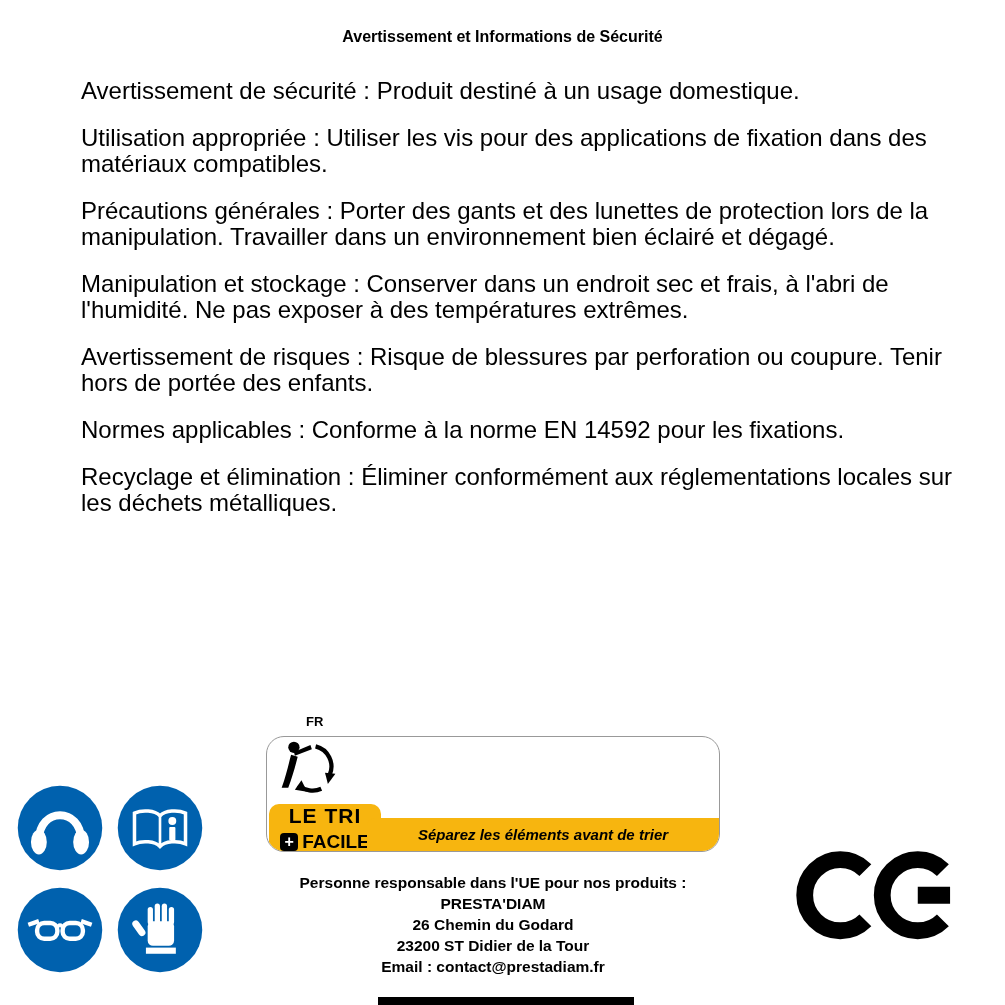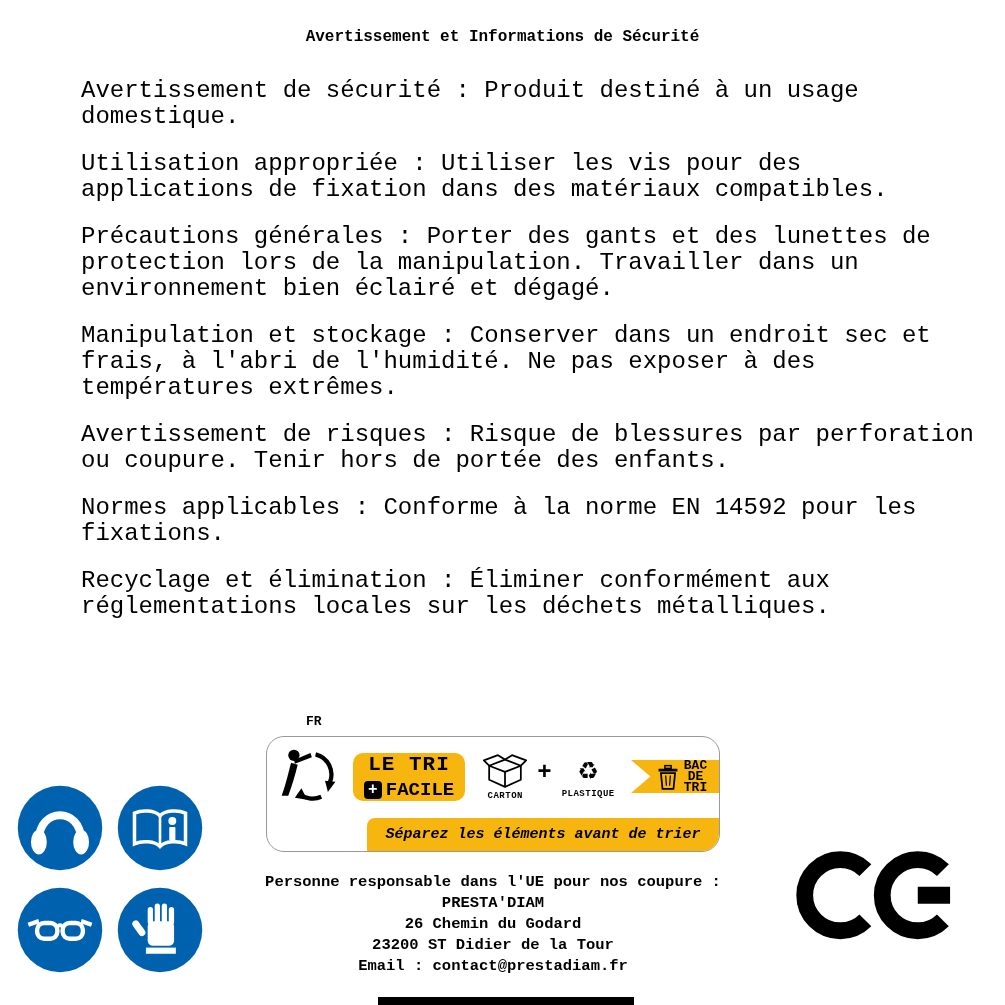--- a/index.html
+++ b/index.html
@@ -1,18 +1,18 @@
 <!DOCTYPE html>
 <html style="--yellow: #F7B50F; --blue: #0061AE; --black: #000000;"><head>
 <meta charset="utf-8">
 <style>
   html,body{margin:0;padding:0;background:#fff;}
   .page{
     position:relative;width:1005px;height:1005px;background:#fff;overflow:hidden;
-    font-family:Liberation Mono, monospace;color:#000;
+    font-family:Liberation Sans, sans-serif;color:#000;
   }
   .title{
     position:absolute;top:28px;left:0;width:100%;text-align:center;
     font-size:16px;font-weight:bold;margin:0;
   }
   .body-text{
     position:absolute;top:78px;left:81px;width:905px;
     font-size:24px;line-height:26px;
   }
   .body-text p{margin:0 0 21px 0;}
@@ -25,21 +25,21 @@
   .picto{width:88px;height:88px;display:block;}
   .picto-bg{fill:var(--blue,#0061AE);}
 
   
   .fr-label{position:absolute;left:268px;top:714px;font-size:13px;font-weight:bold;margin-left:38px;}
   .capsule{
     position:absolute;left:266px;top:736px;width:454px;height:116px;
     border:1.5px solid #999;border-radius:18px;background:#fff;
     overflow:hidden;display:flex;flex-direction:column;box-sizing:border-box;
   }
-  .cap-row1{display:flex;height:79px;align-items:center;}
+  .cap-row1{display:flex;height:79px;align-items:flex-start;flex-direction:column;}
   .triman-cell{width:84px;display:flex;align-items:center;justify-content:center;}
   .letri{
     width:112px;margin:3px 2px;background:var(--yellow,#F7B50F);border-radius:10px;
     display:flex;flex-direction:column;align-items:center;justify-content:center;gap:3px;
   }
   .letri-l1{font-size:21px;font-weight:bold;letter-spacing:1px;}
   .letri-l2{display:flex;align-items:center;gap:4px;font-size:19px;font-weight:bold;}
   .plusbox{
     width:18px;height:18px;background:#000;color:#fff;border-radius:4px;
     display:flex;align-items:center;justify-content:center;font-size:16px;font-weight:bold;line-height:1;
@@ -179,21 +179,21 @@
         </div>
       </div>
     </div>
     <div class="cap-row2">
       <div class="row2-spacer"></div>
       <div class="tagline">Séparez les éléments avant de trier</div>
     </div>
   </div>
 
   <div class="address">
-    <div>Personne responsable dans l'UE pour nos coupure :</div>
+    <div>Personne responsable dans l'UE pour nos produits :</div>
     <div>PRESTA'DIAM</div>
     <div>26 Chemin du Godard</div>
     <div>23200 ST Didier de la Tour</div>
     <div>Email : contact@prestadiam.fr</div>
   </div>
 
   <svg class="ce" viewBox="-10 0 260 140" aria-label="CE">
     <path d="M98.9 31.1 A55 55 0 1 0 98.9 108.9" fill="none" stroke="#000" stroke-width="26"></path>
     <path d="M218.9 31.1 A55 55 0 1 0 218.9 108.9" fill="none" stroke="#000" stroke-width="26"></path>
     <path d="M180 70 H 230" stroke="#000" stroke-width="26"></path>

